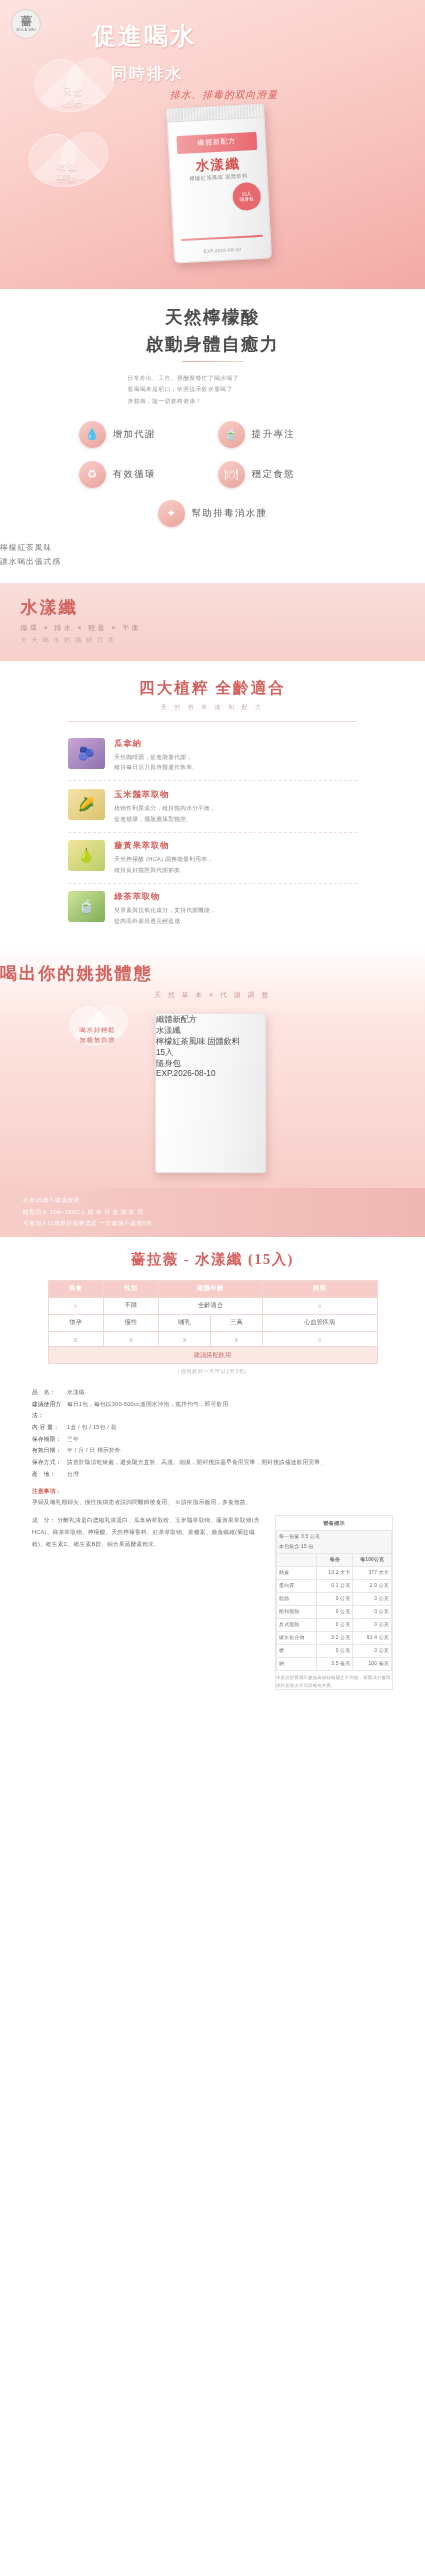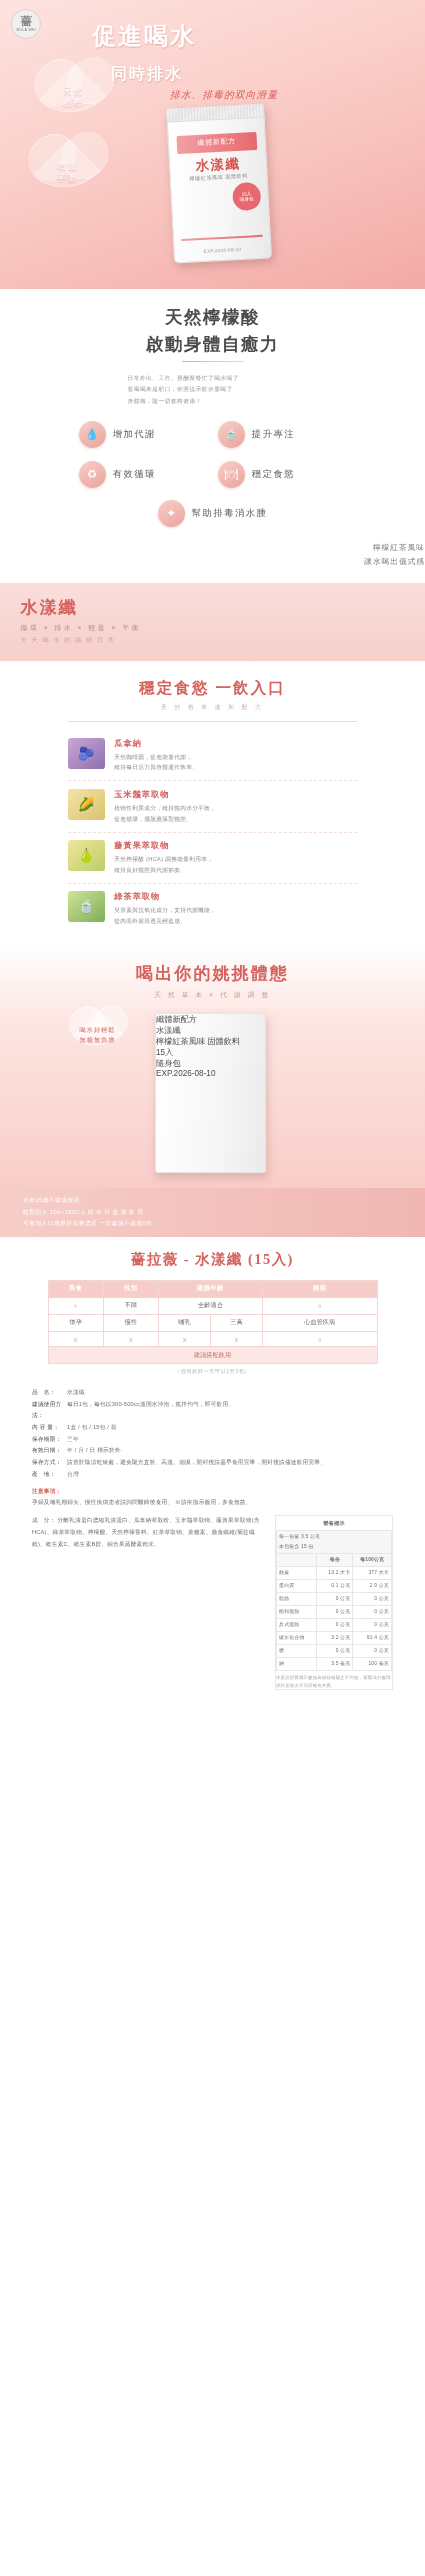--- a/index.html
+++ b/index.html
@@ -162,21 +162,21 @@
   .bene .ic {
     width: 27px; height: 27px; border-radius: 50%;
     background: linear-gradient(150deg,#f8cfc9,#eaa39c);
     display:flex;align-items:center;justify-content:center;
     color:#fff; font-size:11.3px;
     box-shadow: 0 1px 2.6px rgba(210,150,145,.4);
   }
   .bene .bt { font-size: 9.3px; color: #5a5a5a; letter-spacing: 1.5px; }
   .bene-wide { margin: 12.4px auto 0; width: 268px; display:flex; justify-content:center;}
   .s2-bottom {
-    text-align: right; margin-top: 13.4px; font-size: 7.7px; color: #7a7a7a;
+    text-align: left; margin-top: 13.4px; font-size: 7.7px; color: #7a7a7a;
     letter-spacing: 1px; line-height: 1.9;
   }
 
   
   .sec3 {
     background: linear-gradient(180deg,#fadedb 0%, #f6cfca 100%);
     padding: 13.4px 0 15.5px 20.6px;
   }
   .s3-title {
     font-size: 17px; color: #d4625e; letter-spacing: 2.1px; font-weight:bold;
@@ -206,21 +206,21 @@
   .th-berry{background:linear-gradient(140deg,#caa7d6,#8d6fae);}
   .th-corn{background:linear-gradient(140deg,#f6e3a8,#d9c36c);}
   .th-garc{background:linear-gradient(140deg,#f3e49a,#b9cf6a);}
   .th-tea{background:linear-gradient(140deg,#cfe39b,#7fae56);}
   .ing .body h4 { font-size: 8.2px; color: #d4625e; letter-spacing: 1px; margin-bottom: 3.1px; font-weight:bold;}
   .ing .body p { font-size: 5.7px; color: #8d8d8d; line-height: 1.9; letter-spacing: 0.3px;}
 
   
   .sec5 { background: linear-gradient(180deg,#fff 0%,#fde7e3 28%,#f8cdc8 100%); padding: 15.5px 0 0; position:relative; height: 242px;}
   .s5-title{
-    text-align:center; font-size: 17px; color:#d4625e; letter-spacing:2.1px;
+    text-align:left; font-size: 17px; color:#d4625e; letter-spacing:2.1px;
     font-weight:bold; font-family:"Liberation Serif",serif;
   }
   .s5-sub{ text-align:center; margin-top: 6.2px; font-size: 6.7px; color:#c99a95; letter-spacing: 2.6px;}
   .s5-badge{
     position:absolute; left: 67px; top: 61px; width: 61px; height: 56px;
   }
   .s5-badge .shape{
     position:absolute; inset:0; background: rgba(255,255,255,.45);
     transform: rotate(-45deg) scale(.6); border-radius: 0 0 0 100%;
     border:0.5px solid rgba(255,255,255,.8);
@@ -360,21 +360,21 @@
     </div>
   </section>
 
   <section class="sec3">
     <div class="s3-title">水漾纖</div>
     <div class="s3-sub">循環 × 排水 × 輕盈 × 平衡</div>
     <div class="s3-script">天 天 喝 水 的 纖 細 日 常</div>
   </section>
 
   <section class="sec4">
-    <div class="s4-title">穩定食慾 一飲入口</div>
+    <div class="s4-title">四大植粹 全齡適合</div>
     <div class="s4-sub">天 然 植 萃 溫 和 配 方</div>
     <div class="s4-rule"></div>
 
     <div class="ing-list">
       <div class="ing">
         <div class="thumb th-berry">🫐</div>
         <div class="body">
           <h4>瓜拿納</h4>
           <p style="white-space:pre-line">天然咖啡因，促進能量代謝，
 維持每日活力與身體運作效率。</p>

